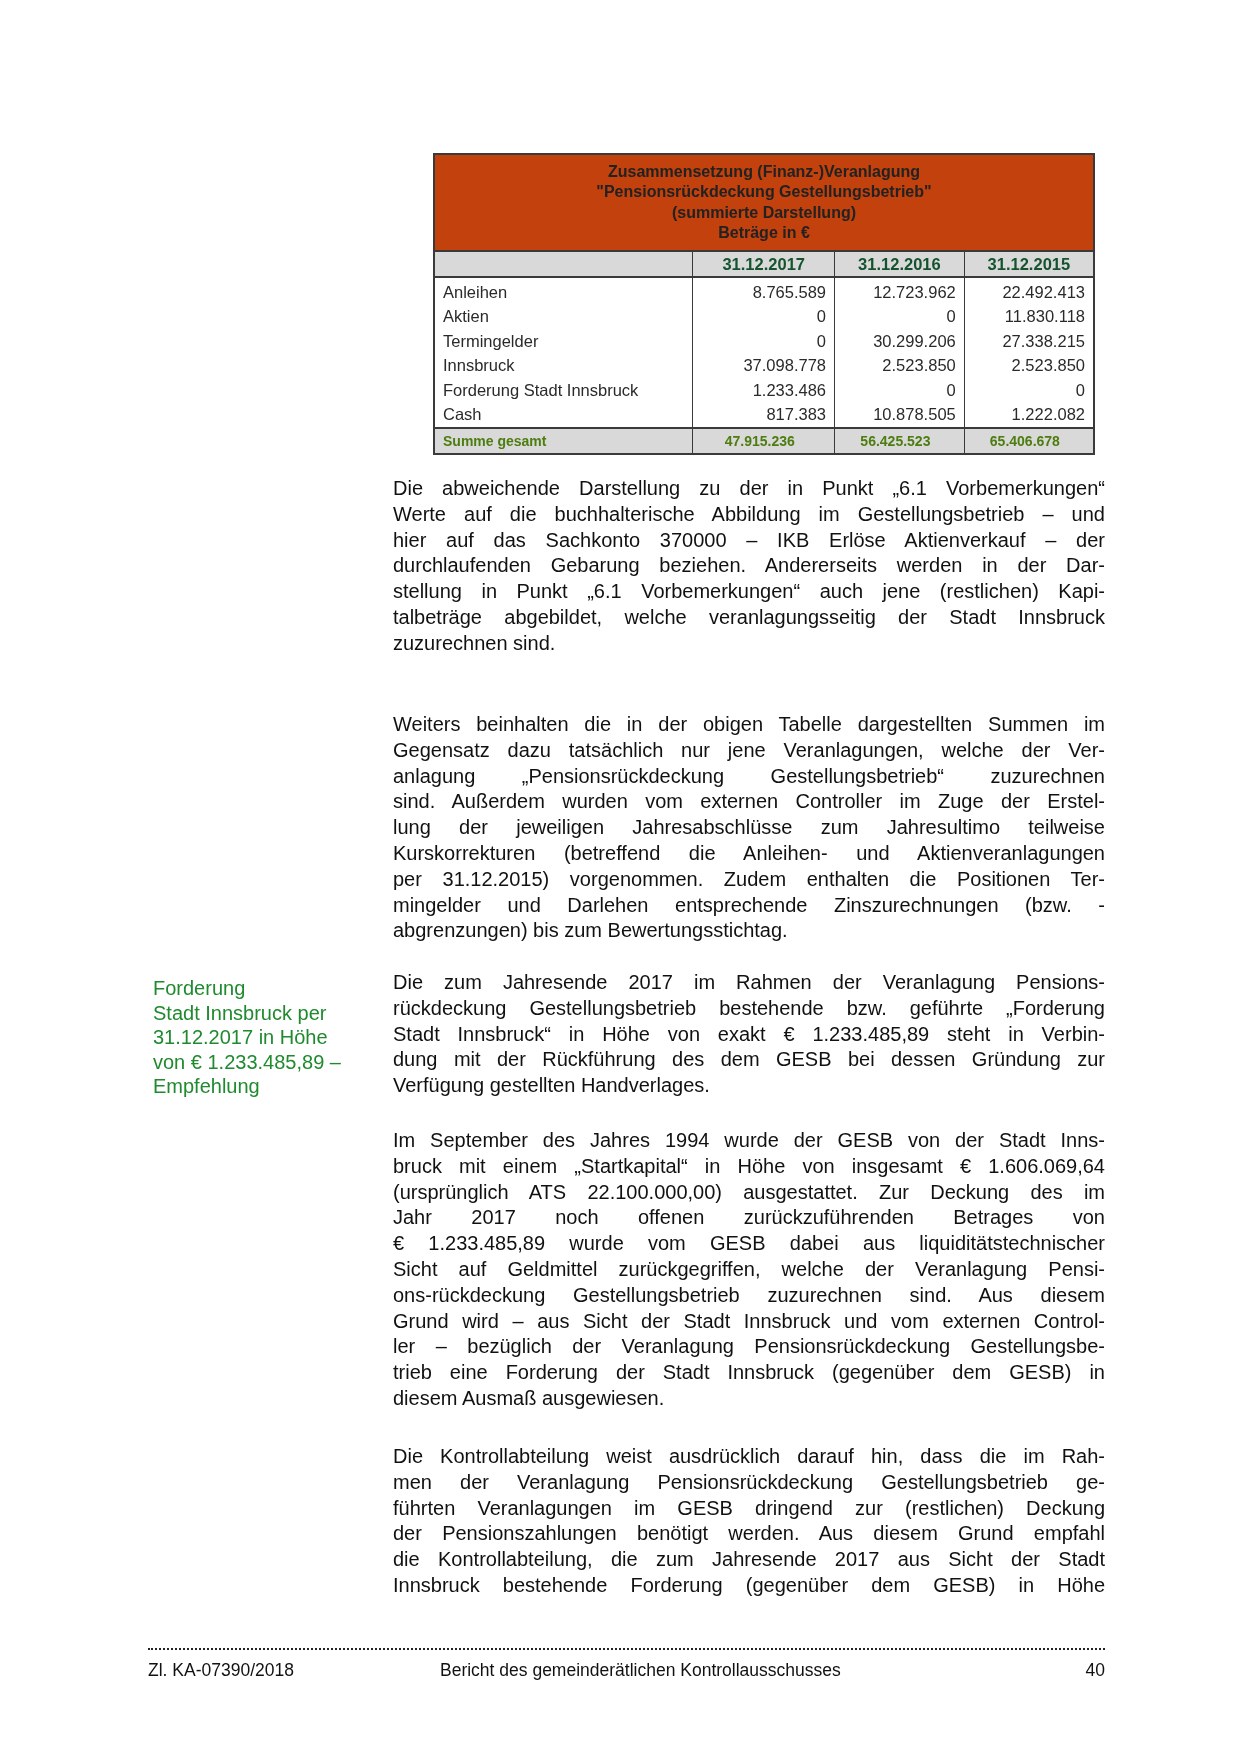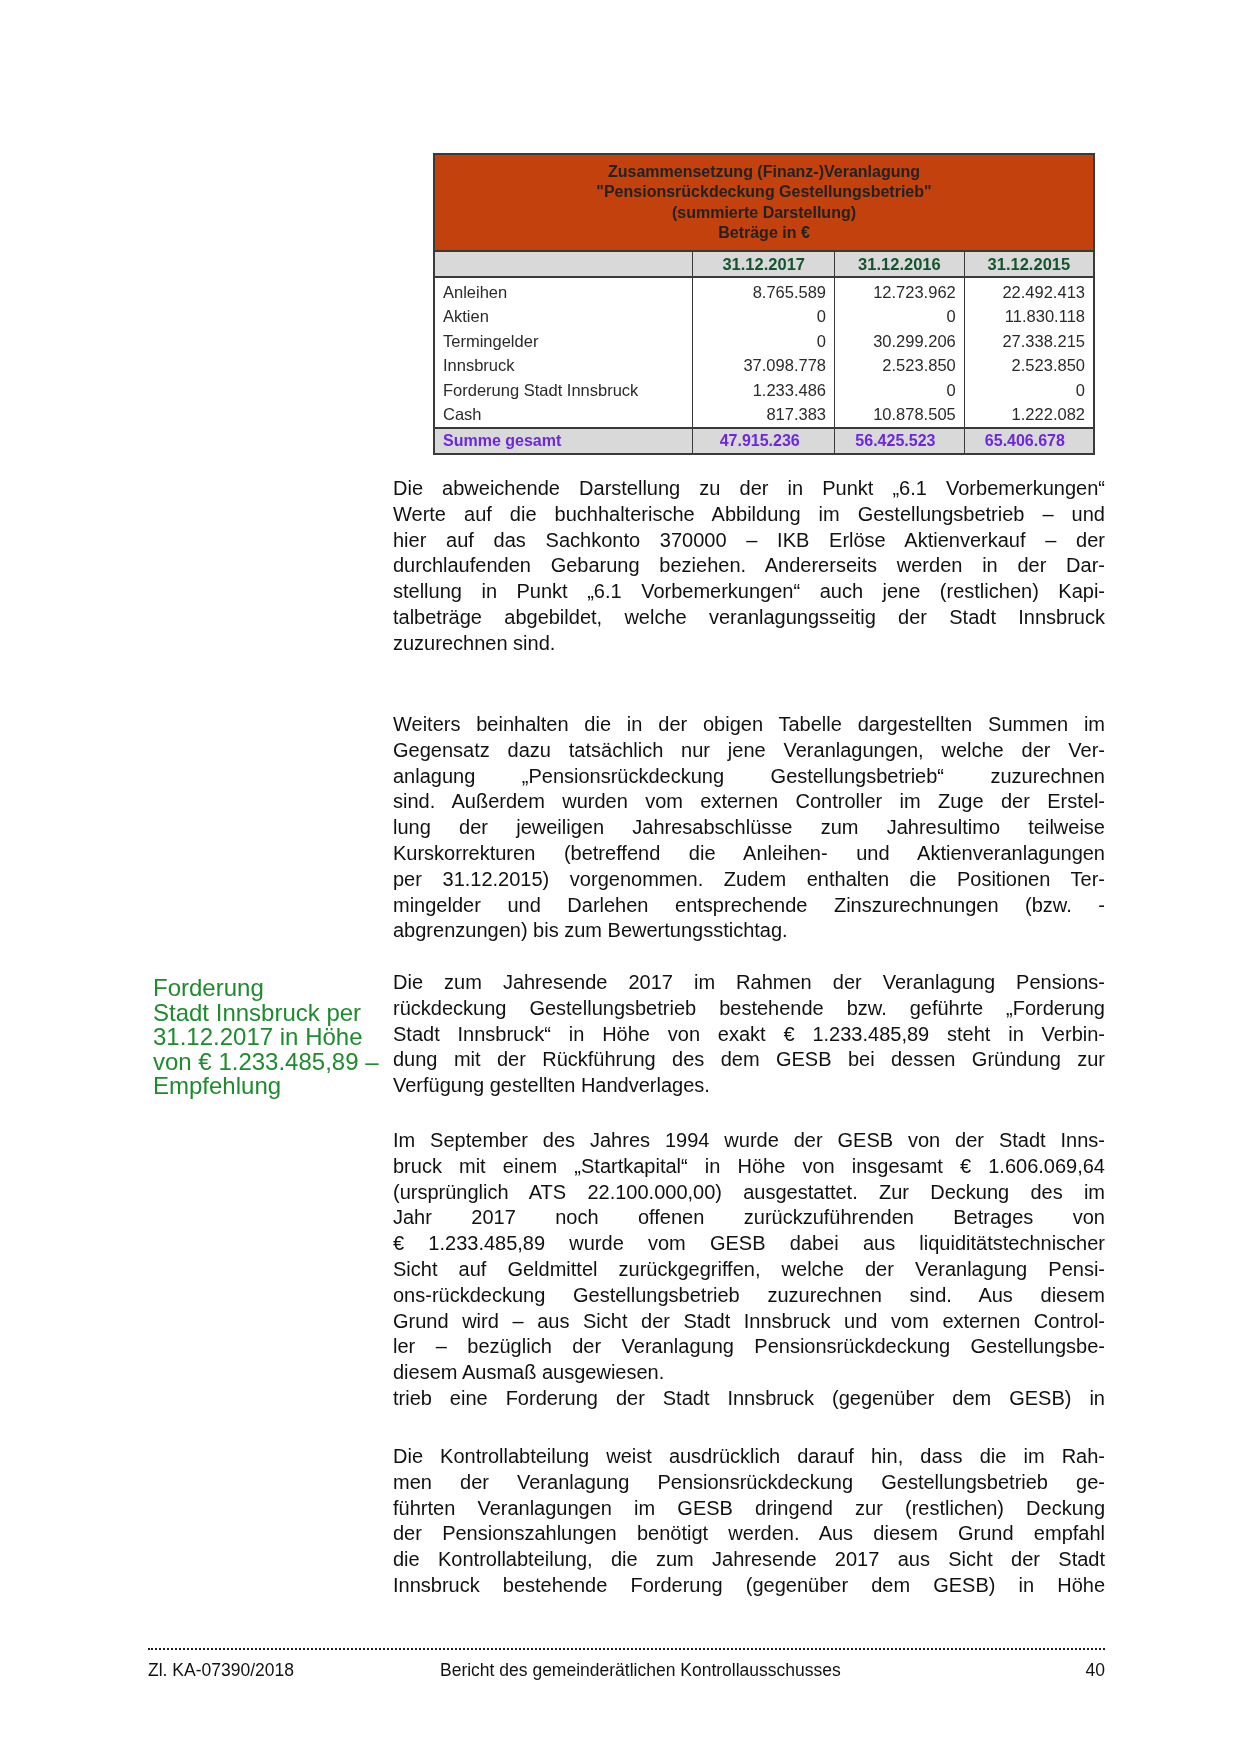--- a/index.html
+++ b/index.html
@@ -16,42 +16,42 @@
                   border-bottom: 2px solid #3a3a3a; color: #222; vertical-align: middle; }
     .title-line { display: block; }
     .colhead th { background: #d9d9d9; font-weight: bold; font-size: 16.5px; height: 24px;
                   border-bottom: 2px solid #3a3a3a; border-left: 1.5px solid #3a3a3a; color: #14532d;
                   text-align: center; }
     .colhead th.blank { border-left: none; }
     .data-row td { font-size: 16.5px; height: 24.5px; color: #2a2a2a; }
     .data-row td.label { padding-left: 8px; text-align: left; width: 250px; }
     .data-row td.num { text-align: right; padding-right: 8px; border-left: 1.5px solid #3a3a3a; }
     .first-data td { padding-top: 2px; }
-    .sum-row td { background: #d9d9d9; font-weight: bold; font-size: 16px; height: 24px;
-                  border-top: 2px solid #3a3a3a; color: #6d28d9; }
+    .sum-row td { background: #d9d9d9; font-weight: bold; font-size: 14px; height: 24px;
+                  border-top: 2px solid #3a3a3a; color: #4d7c0f; }
     .sum-row td.label { padding-left: 8px; text-align: left; }
     .sum-row td.num { text-align: center; padding-right: 8px; border-left: 1.5px solid #3a3a3a; }
     col.c0 { width: 260px; } col.c1 { width: 142px; } col.c2 { width: 130px; } col.c3 { width: 130px; }
 
     
     .body-col { position: absolute; left: 393px; width: 712px;
                 font-family: "Liberation Sans", sans-serif; font-size: 20px;
                 line-height: 25.8px; color: #111; text-align: justify; }
     .para { margin: 0; hyphens: manual; }
     #p1 { top: 476px; }
     #p2 { top: 712px; }
     #p3 { top: 970px; }
     #p4 { top: 1128px; }
     #p5 { top: 1444px; }
     .para .ln { display: block; text-align: justify; text-align-last: justify; white-space: nowrap; }
     .para .ln.last { text-align-last: left; }
 
     
     .side-note { position: absolute; left: 153px; top: 976px; width: 210px;
-                 font-family: "Liberation Sans", sans-serif; font-size: 24px;
+                 font-family: "Liberation Sans", sans-serif; font-size: 20px;
                  line-height: 24.5px; color: #1f8a2e; }
     .side-note .ln { display: block; white-space: nowrap; }
 
     
     .footer-rule { position: absolute; left: 148px; top: 1648px; width: 957px; height: 0;
                    border-top: 2px dotted #222; }
     .footer { position: absolute; left: 148px; top: 1660px; width: 957px; height: 22px;
               font-family: "Liberation Sans", sans-serif; font-size: 17.5px; color: #111; }
     .footer .ref { position: absolute; left: 0; top: 0; }
     .footer .title { position: absolute; left: 292px; top: 0; }
@@ -157,22 +157,22 @@
 <div class="body-col para" id="p4">
     <span class="ln">Im September des Jahres 1994 wurde der GESB von der Stadt Inns-</span>
     <span class="ln">bruck mit einem „Startkapital“ in Höhe von insgesamt € 1.606.069,64</span>
     <span class="ln">(ursprünglich ATS 22.100.000,00) ausgestattet. Zur Deckung des im</span>
     <span class="ln">Jahr 2017 noch offenen zurückzuführenden Betrages von</span>
     <span class="ln">€ 1.233.485,89 wurde vom GESB dabei aus liquiditätstechnischer</span>
     <span class="ln">Sicht auf Geldmittel zurückgegriffen, welche der Veranlagung Pensi-</span>
     <span class="ln">ons-rückdeckung Gestellungsbetrieb zuzurechnen sind. Aus diesem</span>
     <span class="ln">Grund wird – aus Sicht der Stadt Innsbruck und vom externen Control-</span>
     <span class="ln">ler – bezüglich der Veranlagung Pensionsrückdeckung Gestellungsbe-</span>
+    <span class="ln">trieb eine Forderung der Stadt Innsbruck (gegenüber dem GESB) in</span>
     <span class="ln last">diesem Ausmaß ausgewiesen.</span>
-    <span class="ln">trieb eine Forderung der Stadt Innsbruck (gegenüber dem GESB) in</span>
   </div>
 <div class="body-col para" id="p5">
     <span class="ln">Die Kontrollabteilung weist ausdrücklich darauf hin, dass die im Rah-</span>
     <span class="ln">men der Veranlagung Pensionsrückdeckung Gestellungsbetrieb ge-</span>
     <span class="ln">führten Veranlagungen im GESB dringend zur (restlichen) Deckung</span>
     <span class="ln">der Pensionszahlungen benötigt werden. Aus diesem Grund empfahl</span>
     <span class="ln">die Kontrollabteilung, die zum Jahresende 2017 aus Sicht der Stadt</span>
     <span class="ln">Innsbruck bestehende Forderung (gegenüber dem GESB) in Höhe</span>
   </div>
 

